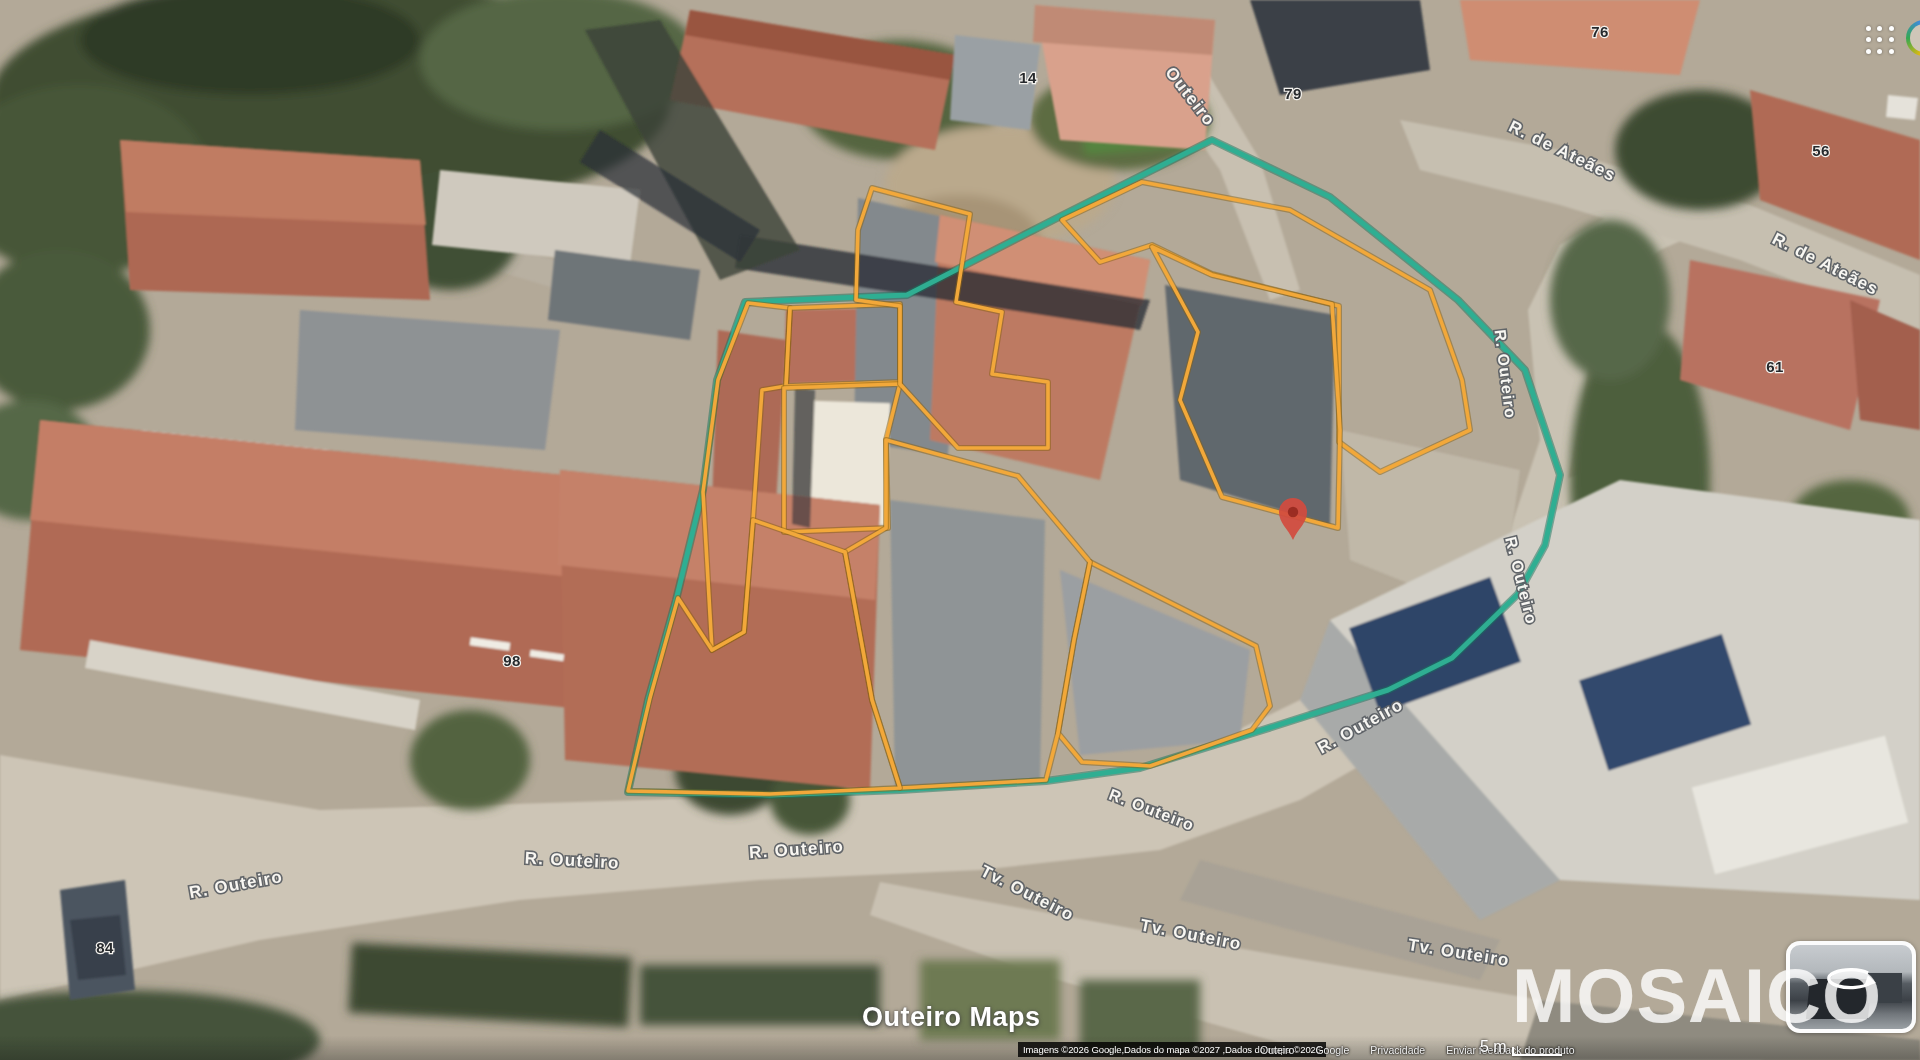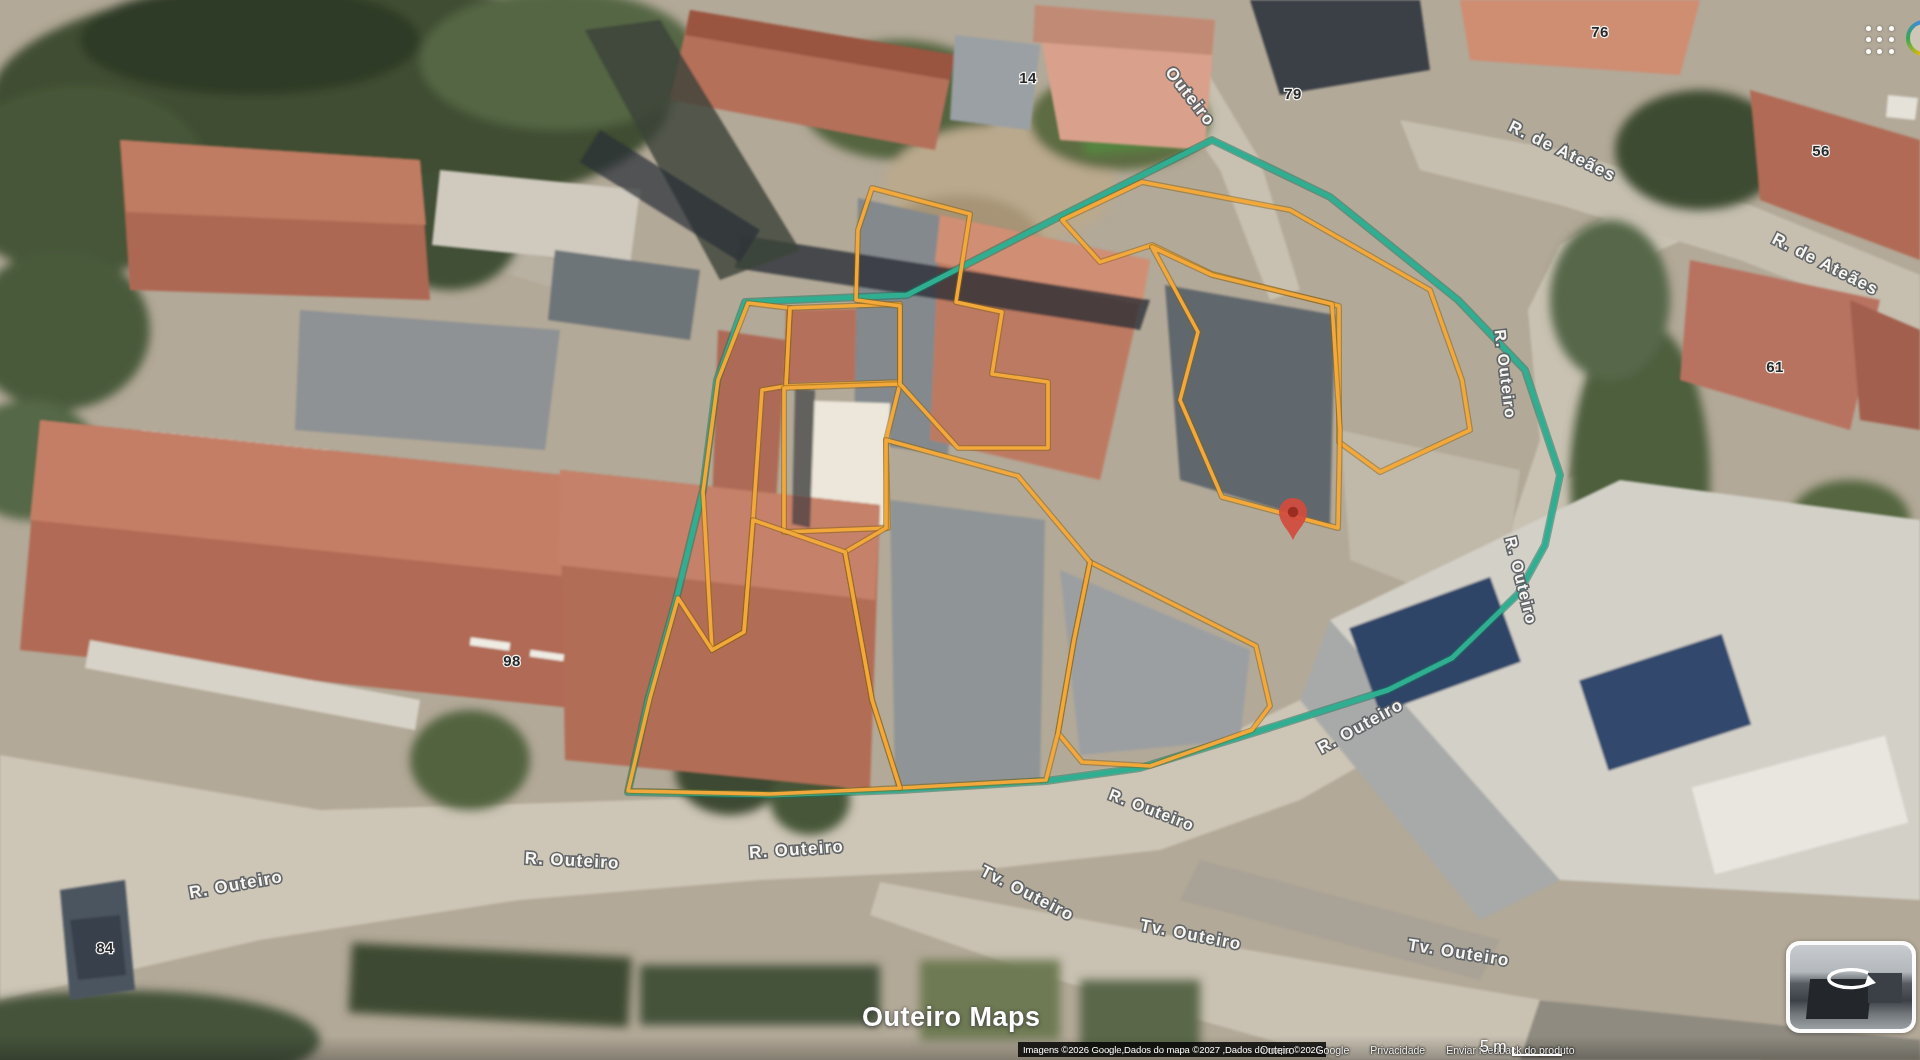--- a/index.html
+++ b/index.html
@@ -215,20 +215,21 @@
       <i></i>
       <i></i>
       <i></i>
       <i></i>
       <i></i>
       <i></i>
   </div>
   <div id="avatar" data-interactable="true"></div>
 
   <div id="gm-logo" data-interactable="false">Outeiro Maps</div>
+  <div id="mosaico" data-interactable="false">MOSAICO</div>
 
   <div id="rot-widget" data-interactable="true">
     <div class="bld" data-interactable="false"></div>
     <div class="bld2" data-interactable="false"></div>
     <svg width="64" height="36" viewBox="0 0 64 36" data-interactable="false">
       <path d="M50,10 A 22,9 0 1 0 52,20" fill="none" stroke="#fff" stroke-width="3.4"></path>
       <polygon points="46,24 58,20 50,12" fill="#fff"></polygon>
     </svg>
   </div>
 

